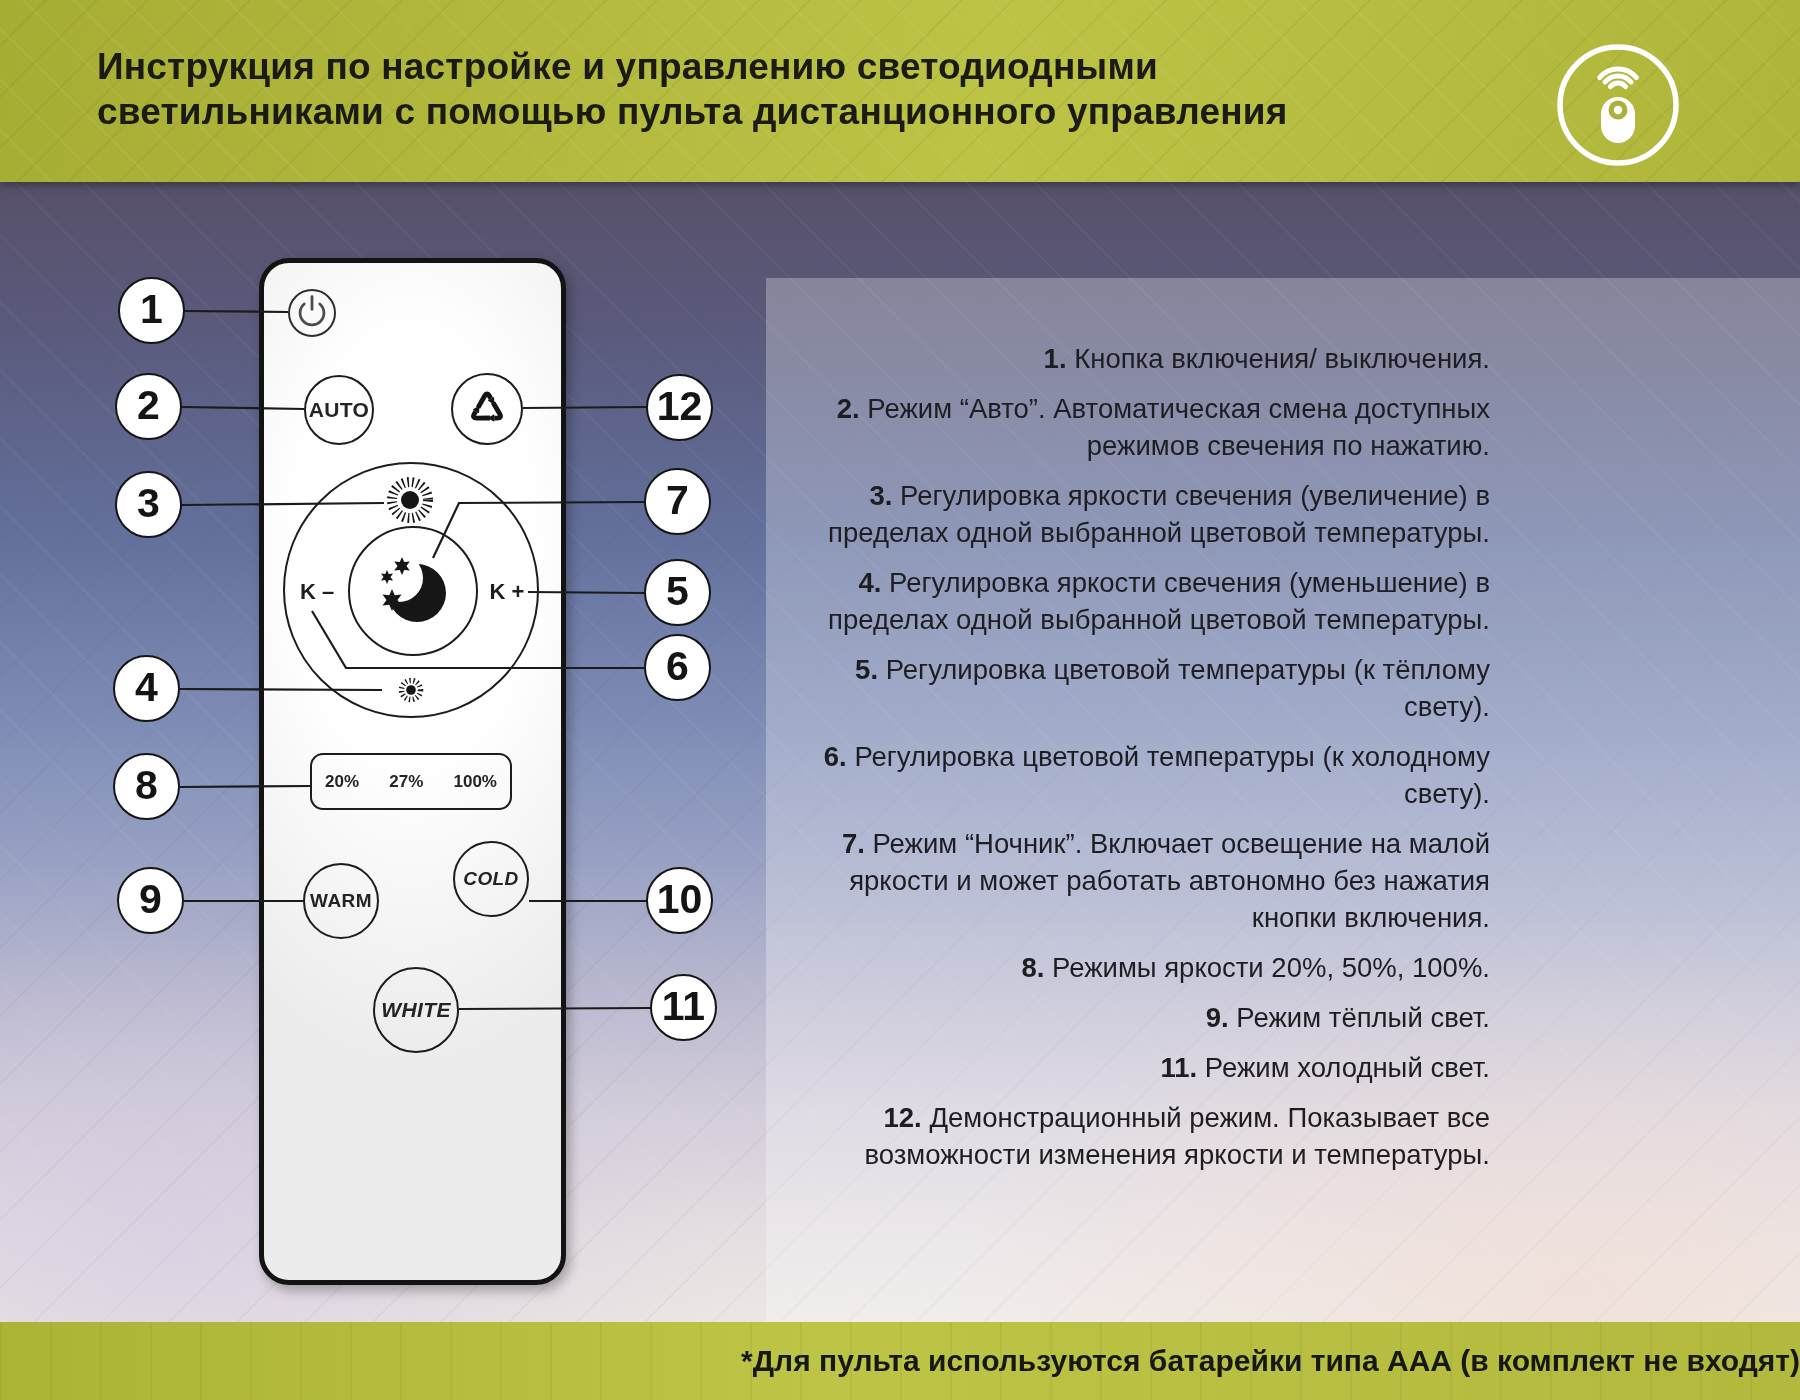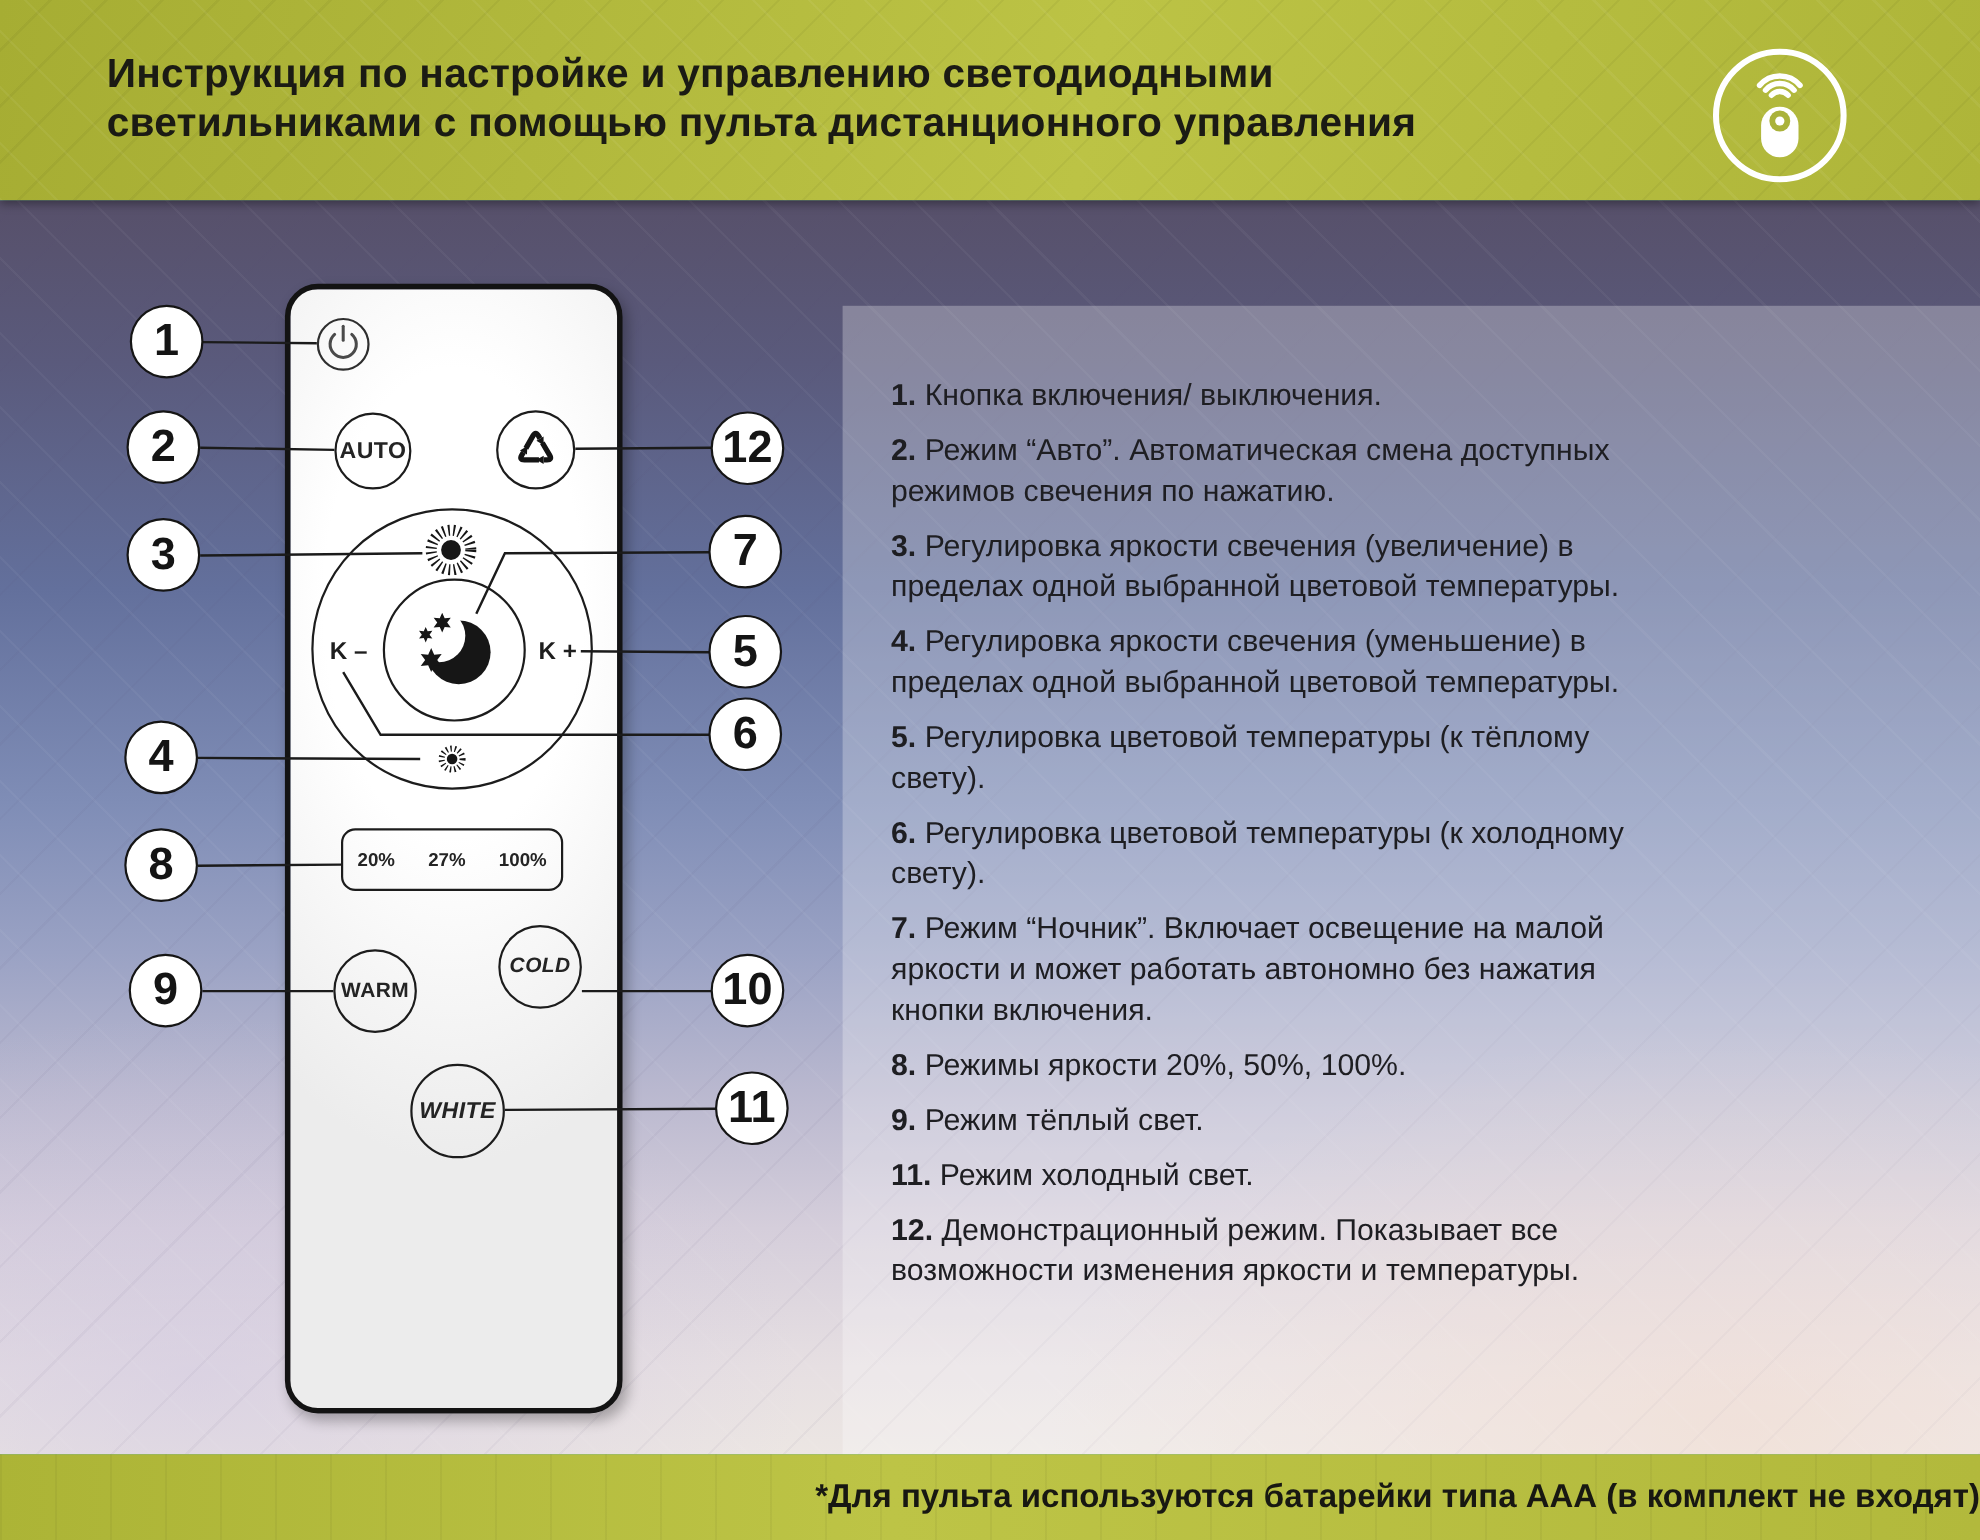--- a/index.html
+++ b/index.html
@@ -1,17 +1,17 @@
 <!DOCTYPE html>
 <html><head>
 <meta charset="utf-8">
 <style>
   html,body{margin:0;padding:0;background:#222;}
   .page{position:relative;width:1800px;height:1400px;overflow:hidden;
-        font-family:"Liberation Sans",sans-serif;background:#0ea5e9;}
+        font-family:"Liberation Sans",sans-serif;background:#fde047;}
 
   
   .band-top{position:absolute;left:0;top:0;width:1800px;height:182px;
     background:linear-gradient(100deg,#a6ad33 0%,#bcc345 55%,#aeb539 100%);
     box-shadow:0 3px 8px rgba(0,0,0,.35);z-index:5;}
   .band-top::after{content:"";position:absolute;inset:0;
     background:repeating-linear-gradient(45deg,rgba(255,255,255,.05) 0 2px,transparent 2px 36px),
                repeating-linear-gradient(-45deg,rgba(40,45,5,.05) 0 2px,transparent 2px 36px);}
   .band-bottom{position:absolute;left:0;top:1322px;width:1800px;height:78px;
     background:linear-gradient(90deg,#acb436 0%,#bdc446 45%,#b2b93c 100%);z-index:5;}
@@ -33,21 +33,21 @@
       radial-gradient(760px 460px at 10% 94%, rgba(206,197,226,.5), transparent 72%),
       linear-gradient(180deg,#57506a 0%,#5a5a7c 13%,#63709c 31%,#7f8db6 48%,
                       #9aa2c4 60%,#bcbad0 72%,#d5cedb 82%,#e6dfe2 93%,#ece6e3 100%);}
   .main::before{content:"";position:absolute;inset:0;
     background:repeating-linear-gradient(45deg,rgba(255,255,255,.04) 0 2px,transparent 2px 48px),
                repeating-linear-gradient(-45deg,rgba(85,75,115,.05) 0 2px,transparent 2px 48px);}
 
   
   .panel{position:absolute;left:766px;top:278px;width:1034px;height:1044px;
     background:rgba(255,255,255,.28);z-index:1;}
-  .instructions{position:absolute;left:810px;top:340px;width:680px;z-index:2;color:#1e1e22;}
+  .instructions{position:absolute;left:810px;top:340px;width:680px;z-index:2;color:#1e1e22;text-align:right;}
   .instructions p{margin:0 0 13px;font-size:27.5px;line-height:37px;}
   .instructions b{font-weight:bold;}
 
   
   .remote-body{position:absolute;left:259px;top:258px;width:307px;height:1027px;
     box-sizing:border-box;border:5px solid #131313;border-radius:30px;
     background:radial-gradient(95% 50% at 50% 28%,#ffffff 42%,#ececec 100%);
     box-shadow:4px 6px 12px rgba(0,0,0,.28);z-index:2;}
 
   .btn{position:absolute;box-sizing:border-box;border:2.4px solid #1c1c1c;border-radius:50%;

